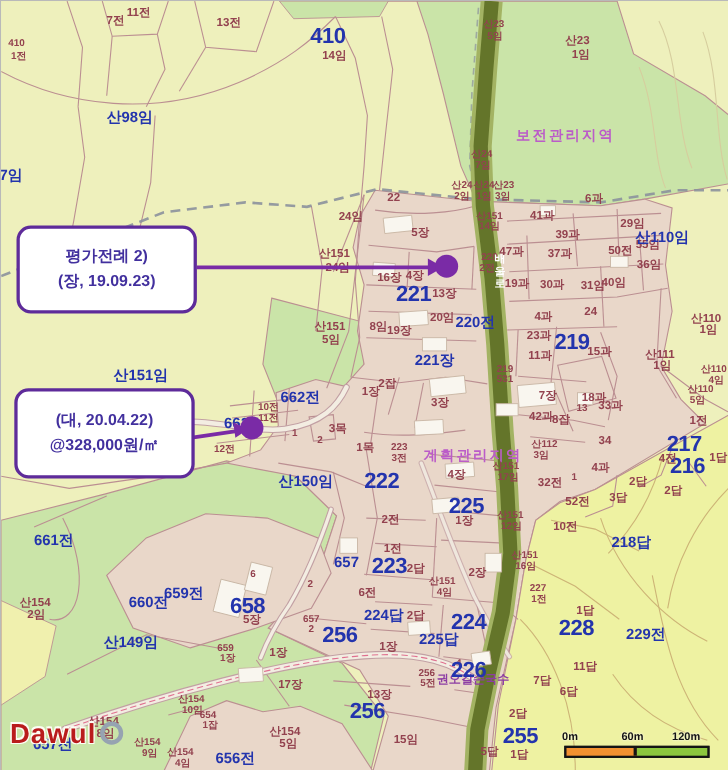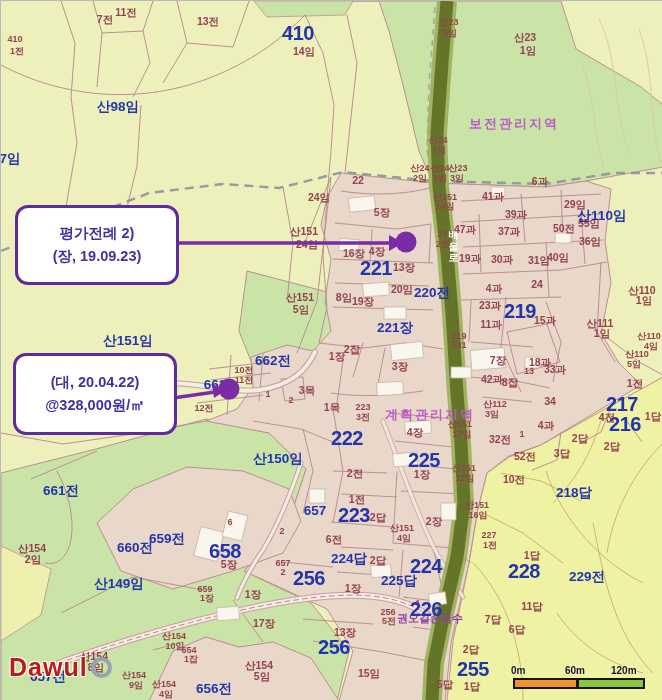--- a/index.html
+++ b/index.html
@@ -254,21 +254,21 @@
       <div class="mlab sm" style="left: 243px; top: 379px;">11전</div>
       <div class="mlab lg" style="left: 214px; top: 384px;">662</div>
       <div class="mlab sm" style="left: 203px; top: 407px;">12전</div>
       <div class="mlab sm" style="left: 267px; top: 393px;">1</div>
       <div class="mlab mr" style="left: 306px; top: 389px;">3목</div>
       <div class="mlab sm" style="left: 290px; top: 399px;">2</div>
       <div class="mlab mr" style="left: 331px; top: 406px;">1목</div>
       <div class="mlab sm" style="left: 362px; top: 406px;">223</div>
       <div class="mlab sm" style="left: 362px; top: 416px;">3전</div>
       <div class="mlab xl" style="left: 346px; top: 437px;">222</div>
-      <div class="mlab lg" style="left: 277px; top: 458px;">산150임</div>
+      <div class="mlab lg" style="left: 277px; top: 437px;">산150임</div>
       <div class="mlab mr" style="left: 354px; top: 472px;">2전</div>
       <div class="mlab mr" style="left: 356px; top: 498px;">1전</div>
       <div class="mlab lg" style="left: 314px; top: 510px;">657</div>
       <div class="mlab xl" style="left: 353px; top: 514px;">223</div>
       <div class="mlab mr" style="left: 377px; top: 516px;">2답</div>
       <div class="mlab mr" style="left: 333px; top: 538px;">6전</div>
       <div class="mlab sm" style="left: 281px; top: 530px;">2</div>
       <div class="mlab mr" style="left: 414px; top: 431px;">4장</div>
       <div class="mlab xl" style="left: 423px; top: 459px;">225</div>
       <div class="mlab mr" style="left: 421px; top: 473px;">1장</div>
@@ -301,21 +301,21 @@
       <div class="mlab sm" style="left: 135px; top: 684px;">9임</div>
       <div class="mlab sm" style="left: 163px; top: 683px;">산154</div>
       <div class="mlab sm" style="left: 165px; top: 693px;">4임</div>
       <div class="mlab lg" style="left: 47px; top: 676px;">657전</div>
       <div class="mlab sm" style="left: 204px; top: 588px;">659</div>
       <div class="mlab sm" style="left: 206px; top: 597px;">1장</div>
       <div class="mlab xl" style="left: 224px; top: 550px;">658</div>
       <div class="mlab mr" style="left: 228px; top: 563px;">5장</div>
       <div class="mlab lg" style="left: 166px; top: 538px;">659전</div>
       <div class="mlab lg" style="left: 134px; top: 547px;">660전</div>
-      <div class="mlab lg" style="left: 60px; top: 490px;">661전</div>
+      <div class="mlab lg" style="left: 48px; top: 490px;">661전</div>
       <div class="mlab lg" style="left: 118px; top: 583px;">산149임</div>
       <div class="mlab mr" style="left: 31px; top: 547px;">산154</div>
       <div class="mlab mr" style="left: 32px; top: 558px;">2임</div>
       <div class="mlab sm" style="left: 229px; top: 521px;">6</div>
       <div class="mlab poi" style="left: 429px; top: 617px;">권오길손국수</div>
       <div class="mlab sm" style="left: 387px; top: 611px;">256</div>
       <div class="mlab sm" style="left: 388px; top: 620px;">5전</div>
       <div class="mlab sm" style="left: 416px; top: 602px;">4</div>
       <div class="mlab xl" style="left: 425px; top: 608px;">226</div>
       <div class="mlab mr" style="left: 531px; top: 605px;">11답</div>

